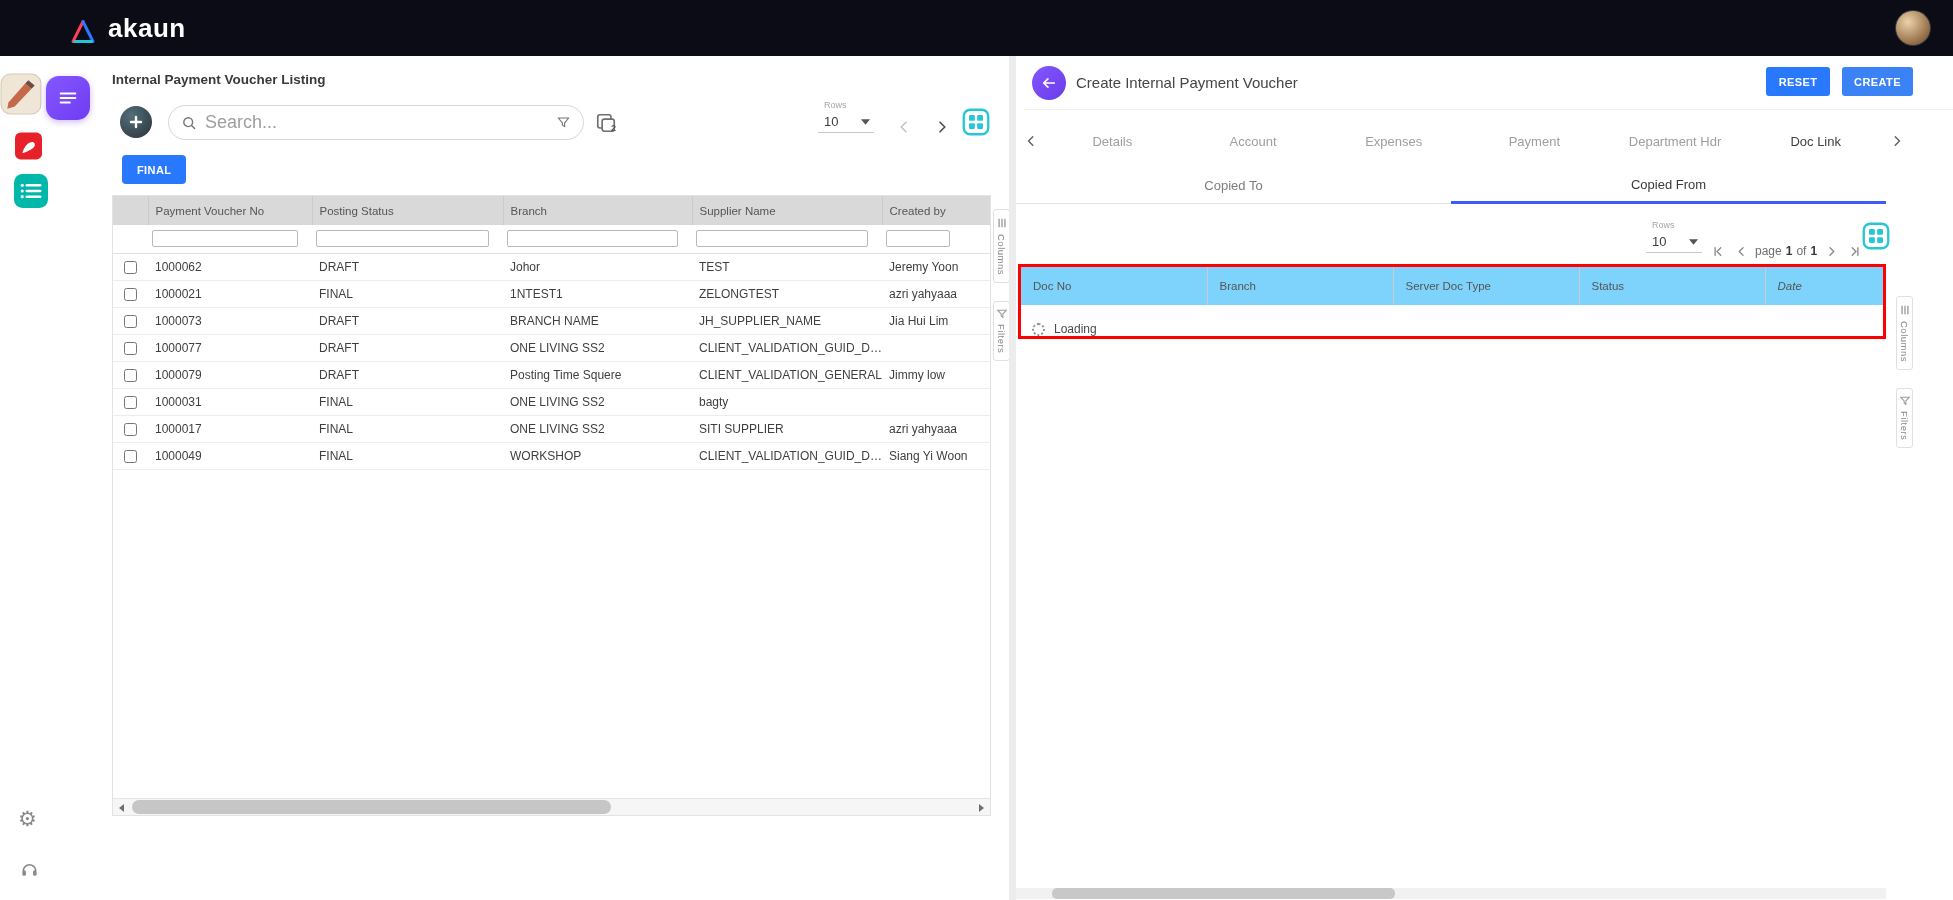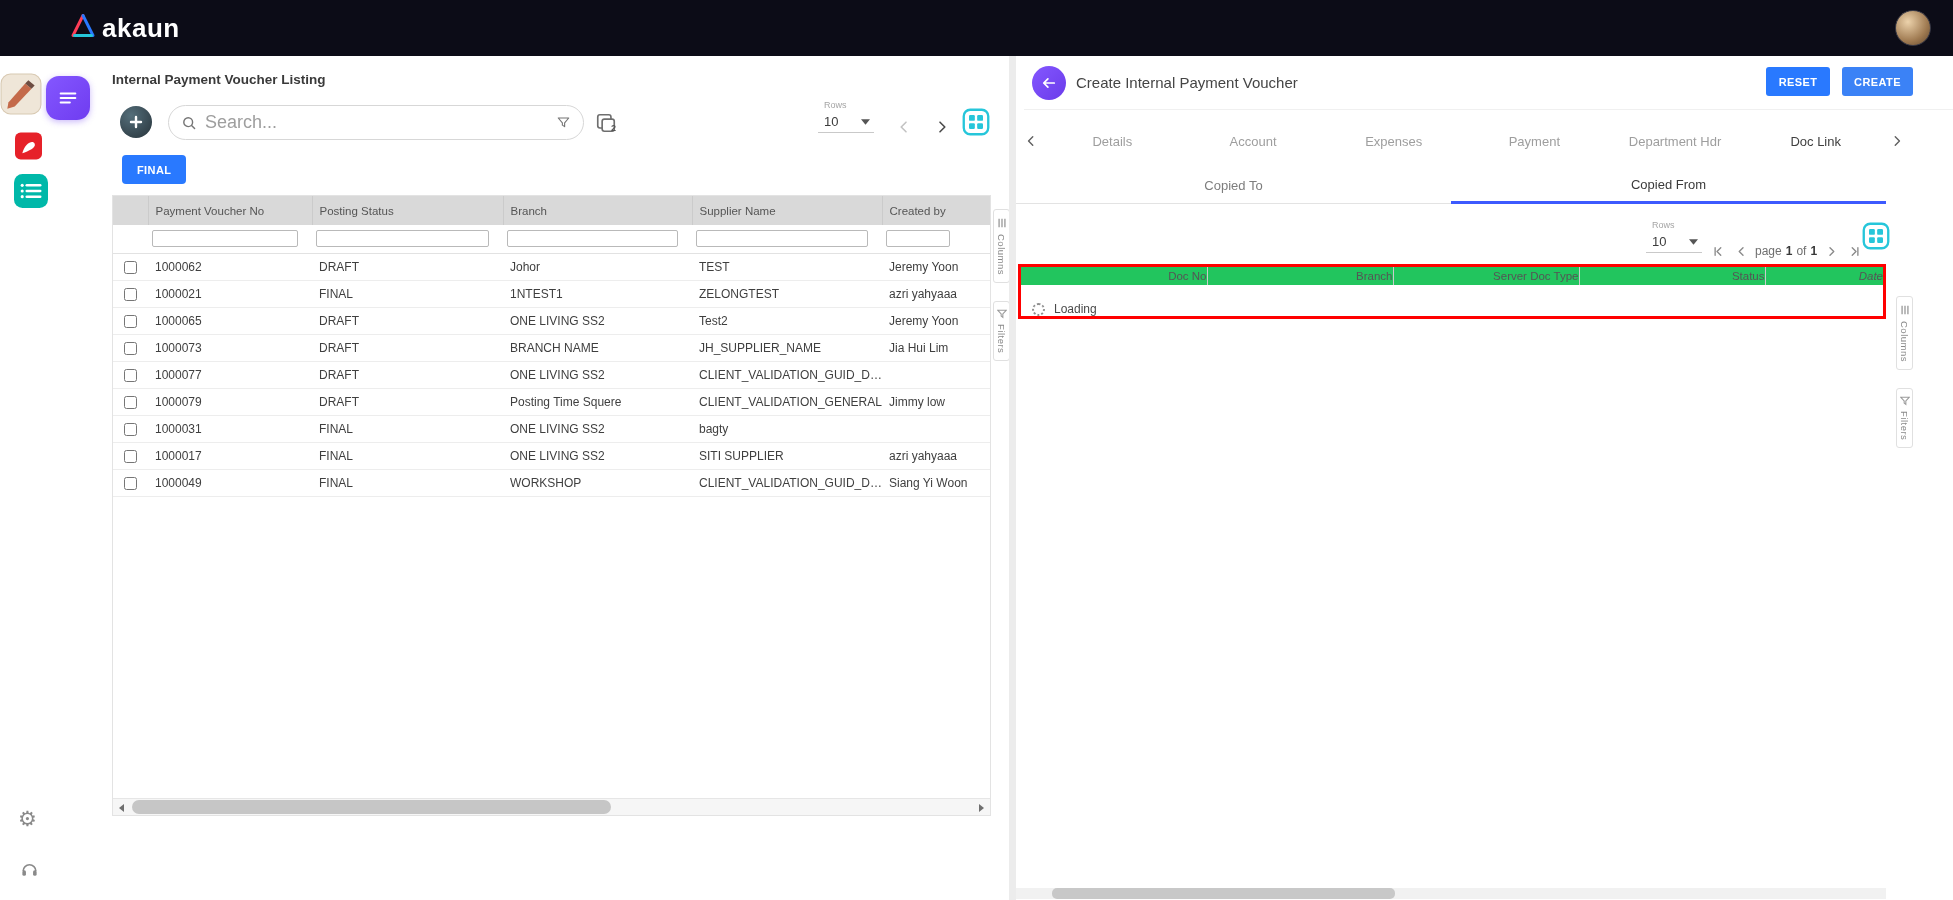--- a/index.html
+++ b/index.html
@@ -2,21 +2,21 @@
 <html><head>
 <meta charset="utf-8">
 <style>
   * { margin:0; padding:0; box-sizing:border-box; }
   html,body { background:#fff; }
   body { font-family:"Liberation Sans","DejaVu Sans",sans-serif; }
   .app { position:relative; width:1953px; height:900px; background:#fff; overflow:hidden; }
 
   
   .navbar { position:absolute; left:0; top:0; width:1953px; height:56px; background:#0c0c17; display:flex; align-items:center; }
-  .brand { display:flex; align-items:flex-start; gap:6px; margin-left:70px; }
+  .brand { display:flex; align-items:flex-end; gap:12px; margin-left:70px; }
   .brand-text { color:#fff; font-size:26px; font-weight:bold; letter-spacing:.5px; }
   .avatar { margin-left:auto; margin-right:22px; width:36px; height:36px; border-radius:50%;
             background:radial-gradient(circle at 35% 32%, #ecd2ab, #a07b52 60%, #5f452c); border:1px solid #3a3a46; }
 
   
   .sidebar { position:absolute; left:0; top:56px; width:112px; height:844px; background:#fff; }
   .app-sticker { position:absolute; left:0; top:17px; }
   .menu-btn { position:absolute; left:46px; top:20px; width:44px; height:44px; border:none; border-radius:13px;
               background:linear-gradient(135deg,#8457ff,#6f3cf0); display:flex; align-items:center; justify-content:center; cursor:pointer; box-shadow:0 2px 6px rgba(110,60,240,.35); }
   .pdf-btn   { position:absolute; left:15px;  top:76px; width:27px; height:28px; border:none; background:none; cursor:pointer; }
@@ -107,22 +107,22 @@
   .pager { position:absolute; left:693px; top:184px; height:22px; display:flex; align-items:center; gap:5px; }
   .pg-btn { border:none; background:none; padding:0; width:18px; height:18px; cursor:pointer; display:flex; align-items:center; justify-content:center; }
   .pg-text { font-size:12px; color:#6f6f6f; display:flex; gap:4px; align-items:center; }
   .pg-text b { color:#383838; }
   .rp-grid { left:846px; top:166px; }
 
   .doclink-wrap { position:absolute; left:2px; top:208px; width:868px; border:3px solid #ff0000; background:#fff; }
   table.doclink { border-collapse:collapse; table-layout:fixed; width:862px; font-size:12px; }
   table.doclink col.d0{width:186px} table.doclink col.d1{width:186px} table.doclink col.d2{width:186px}
   table.doclink col.d3{width:186px} table.doclink col.d4{width:118px}
-  table.doclink th { background:#22c55e; height:18px; font-weight:normal; font-size:11.5px; color:#555;
-        text-align:right; padding-left:12px; border-right:1px solid #cbcbcb; }
+  table.doclink th { background:#7dd3fc; height:38px; font-weight:normal; font-size:11.5px; color:#555;
+        text-align:left; padding-left:12px; border-right:1px solid #cbcbcb; }
   table.doclink th:last-child { border-right:none;font-style:italic; }
   .loading-row { height:31px; display:flex; align-items:flex-end; gap:9px; padding-left:11px; color:#4a4a4a; font-size:12px; }
   .spinner { width:13px; height:13px; border:2px dotted #8f8f8f; border-radius:50%; animation:spin 1.2s steps(8) infinite; }
   @keyframes spin { to { transform:rotate(360deg); } }
 
   .rp-hscroll { position:absolute; left:0; top:832px; width:870px; height:11px; background:#f1f1f1; }
   .rp-hthumb { position:absolute; left:36px; top:0; width:343px; height:11px; background:#c8c8c8; border-radius:5px; cursor:grab; }
 </style>
 </head>
 <body>
@@ -285,28 +285,20 @@
             <tr>
               <td><input type="checkbox" style=""></td>
               <td>1000021</td>
               <td>FINAL</td>
               <td>1NTEST1</td>
               <td>ZELONGTEST</td>
               <td>azri yahyaaa</td>
             </tr>
             <tr>
               <td><input type="checkbox" style=""></td>
-              <td>1000065</td>
-              <td>DRAFT</td>
-              <td>ONE LIVING SS2</td>
-              <td>Test2</td>
-              <td>Jeremy Yoon</td>
-            </tr>
-            <tr>
-              <td><input type="checkbox" style=""></td>
               <td>1000073</td>
               <td>DRAFT</td>
               <td>BRANCH NAME</td>
               <td>JH_SUPPLIER_NAME</td>
               <td>Jia Hui Lim</td>
             </tr>
             <tr>
               <td><input type="checkbox" style=""></td>
               <td>1000077</td>
               <td>DRAFT</td>

